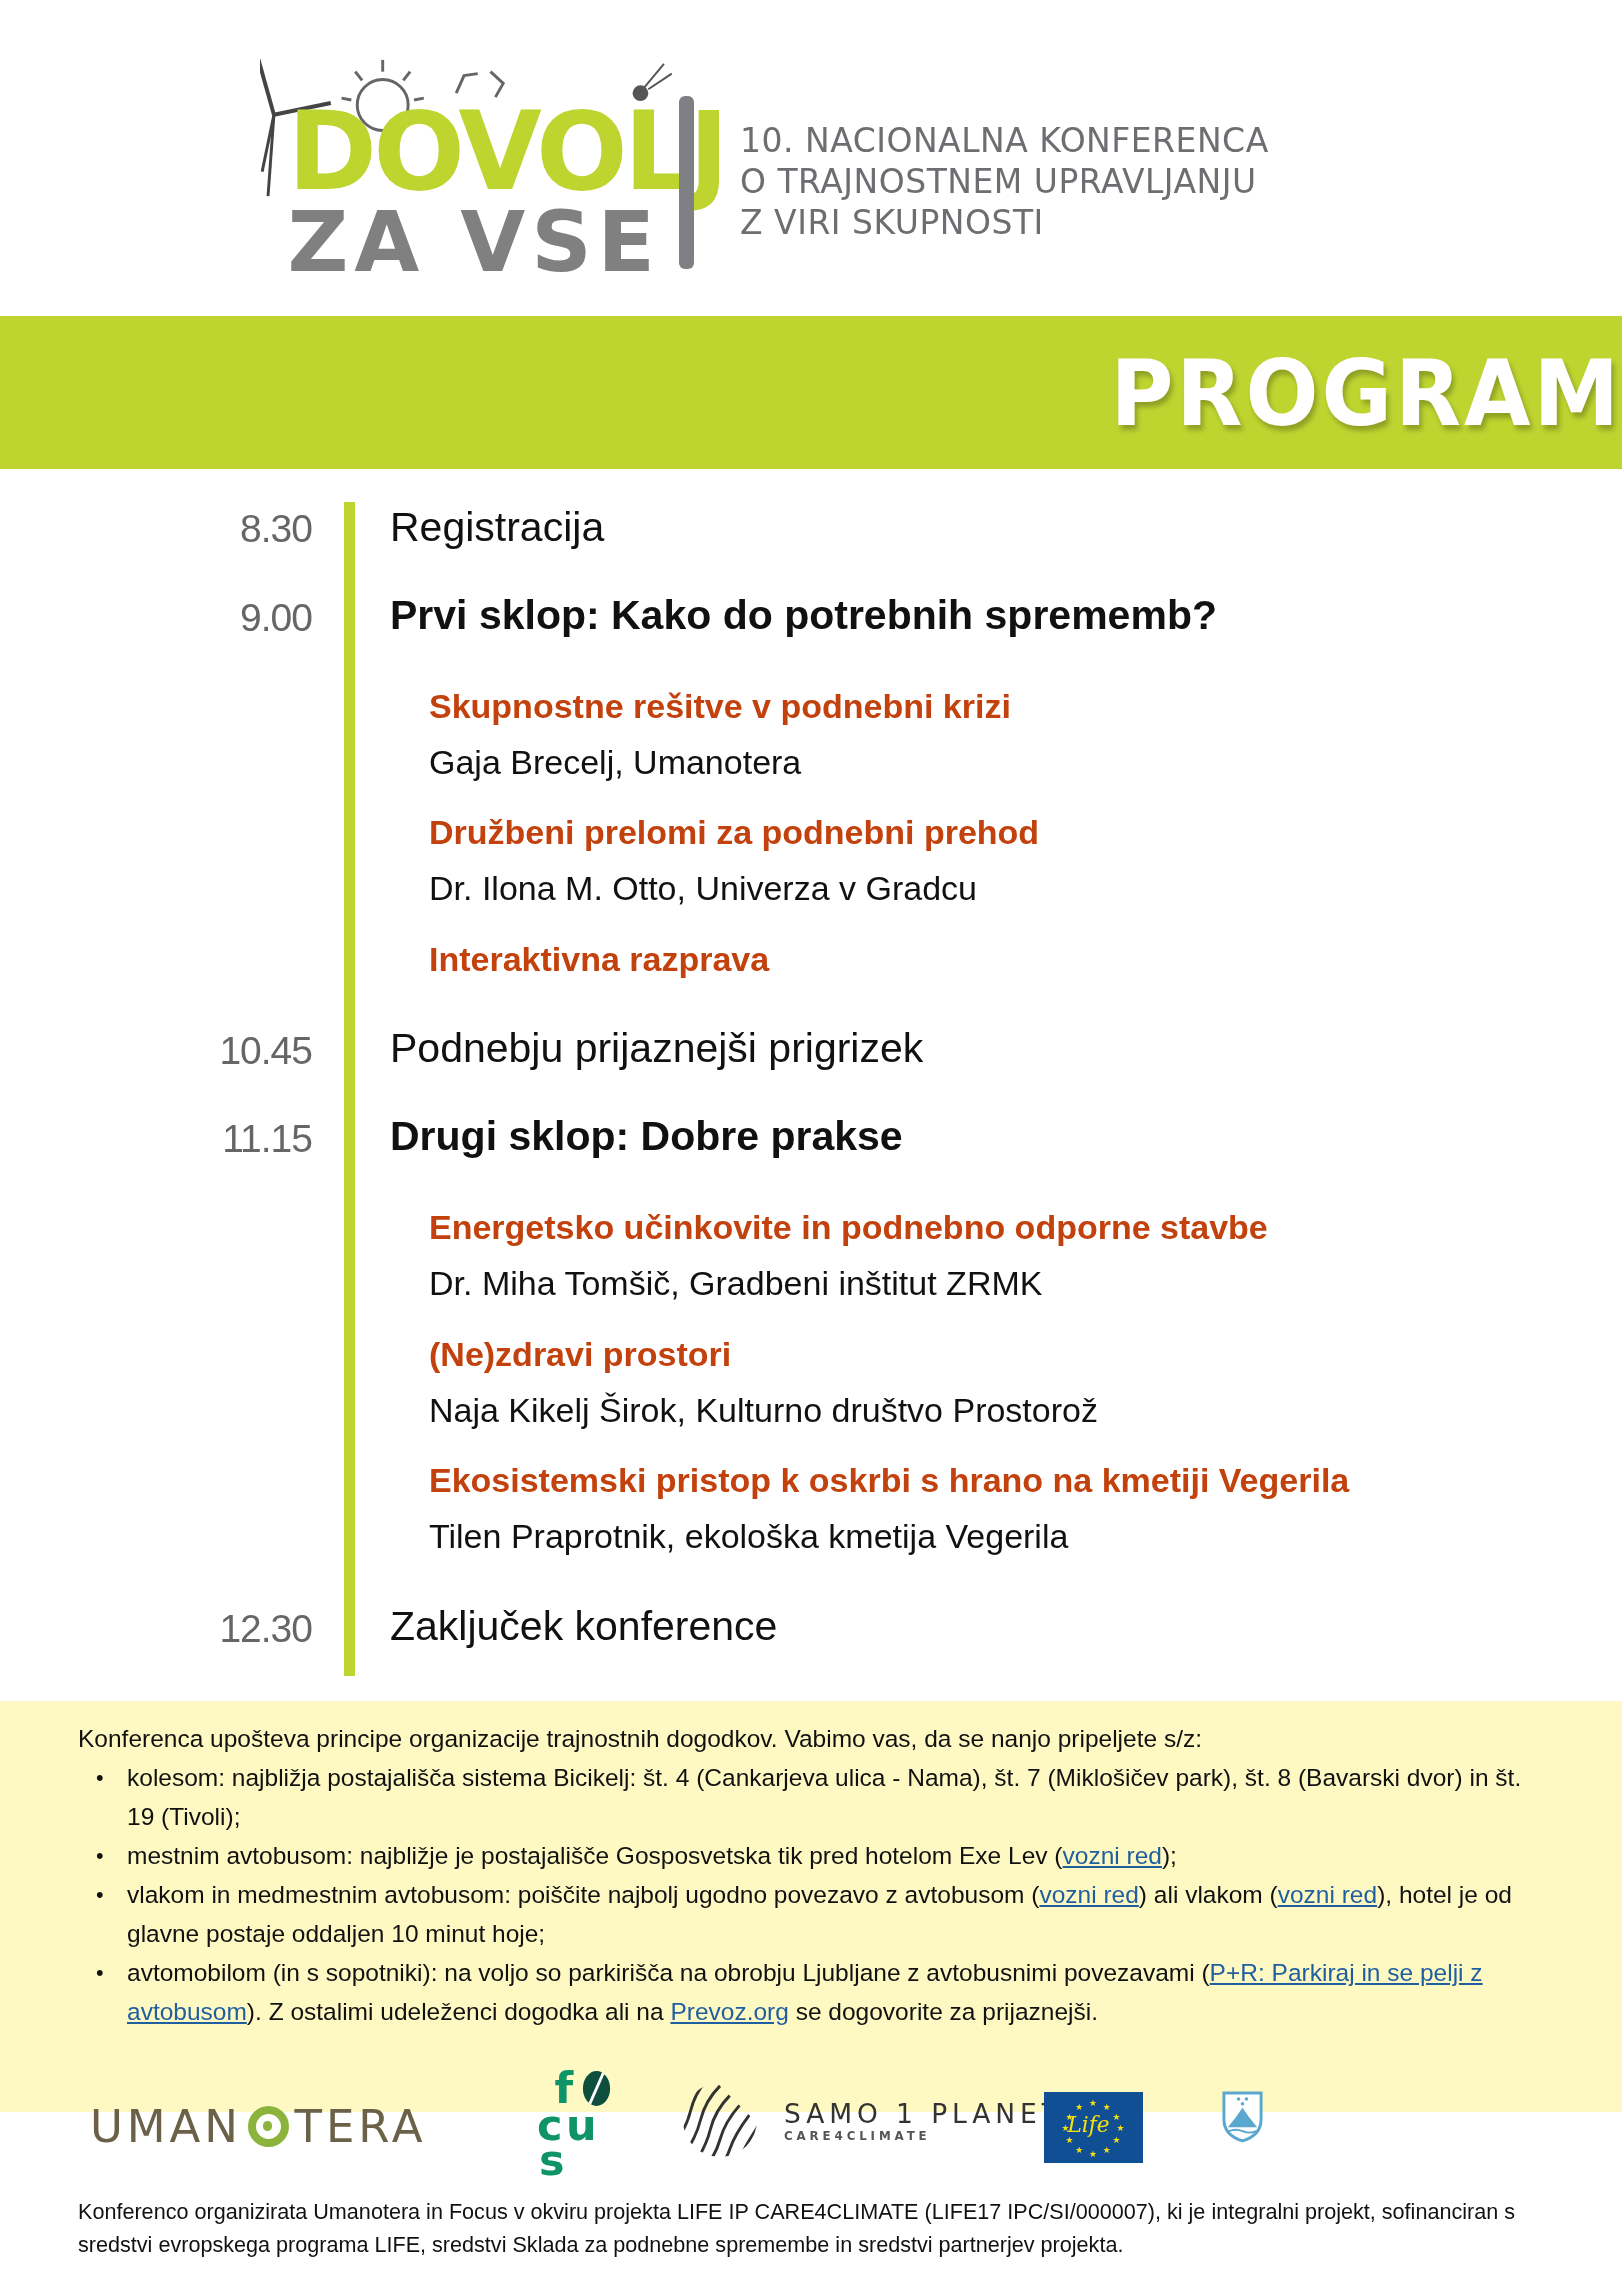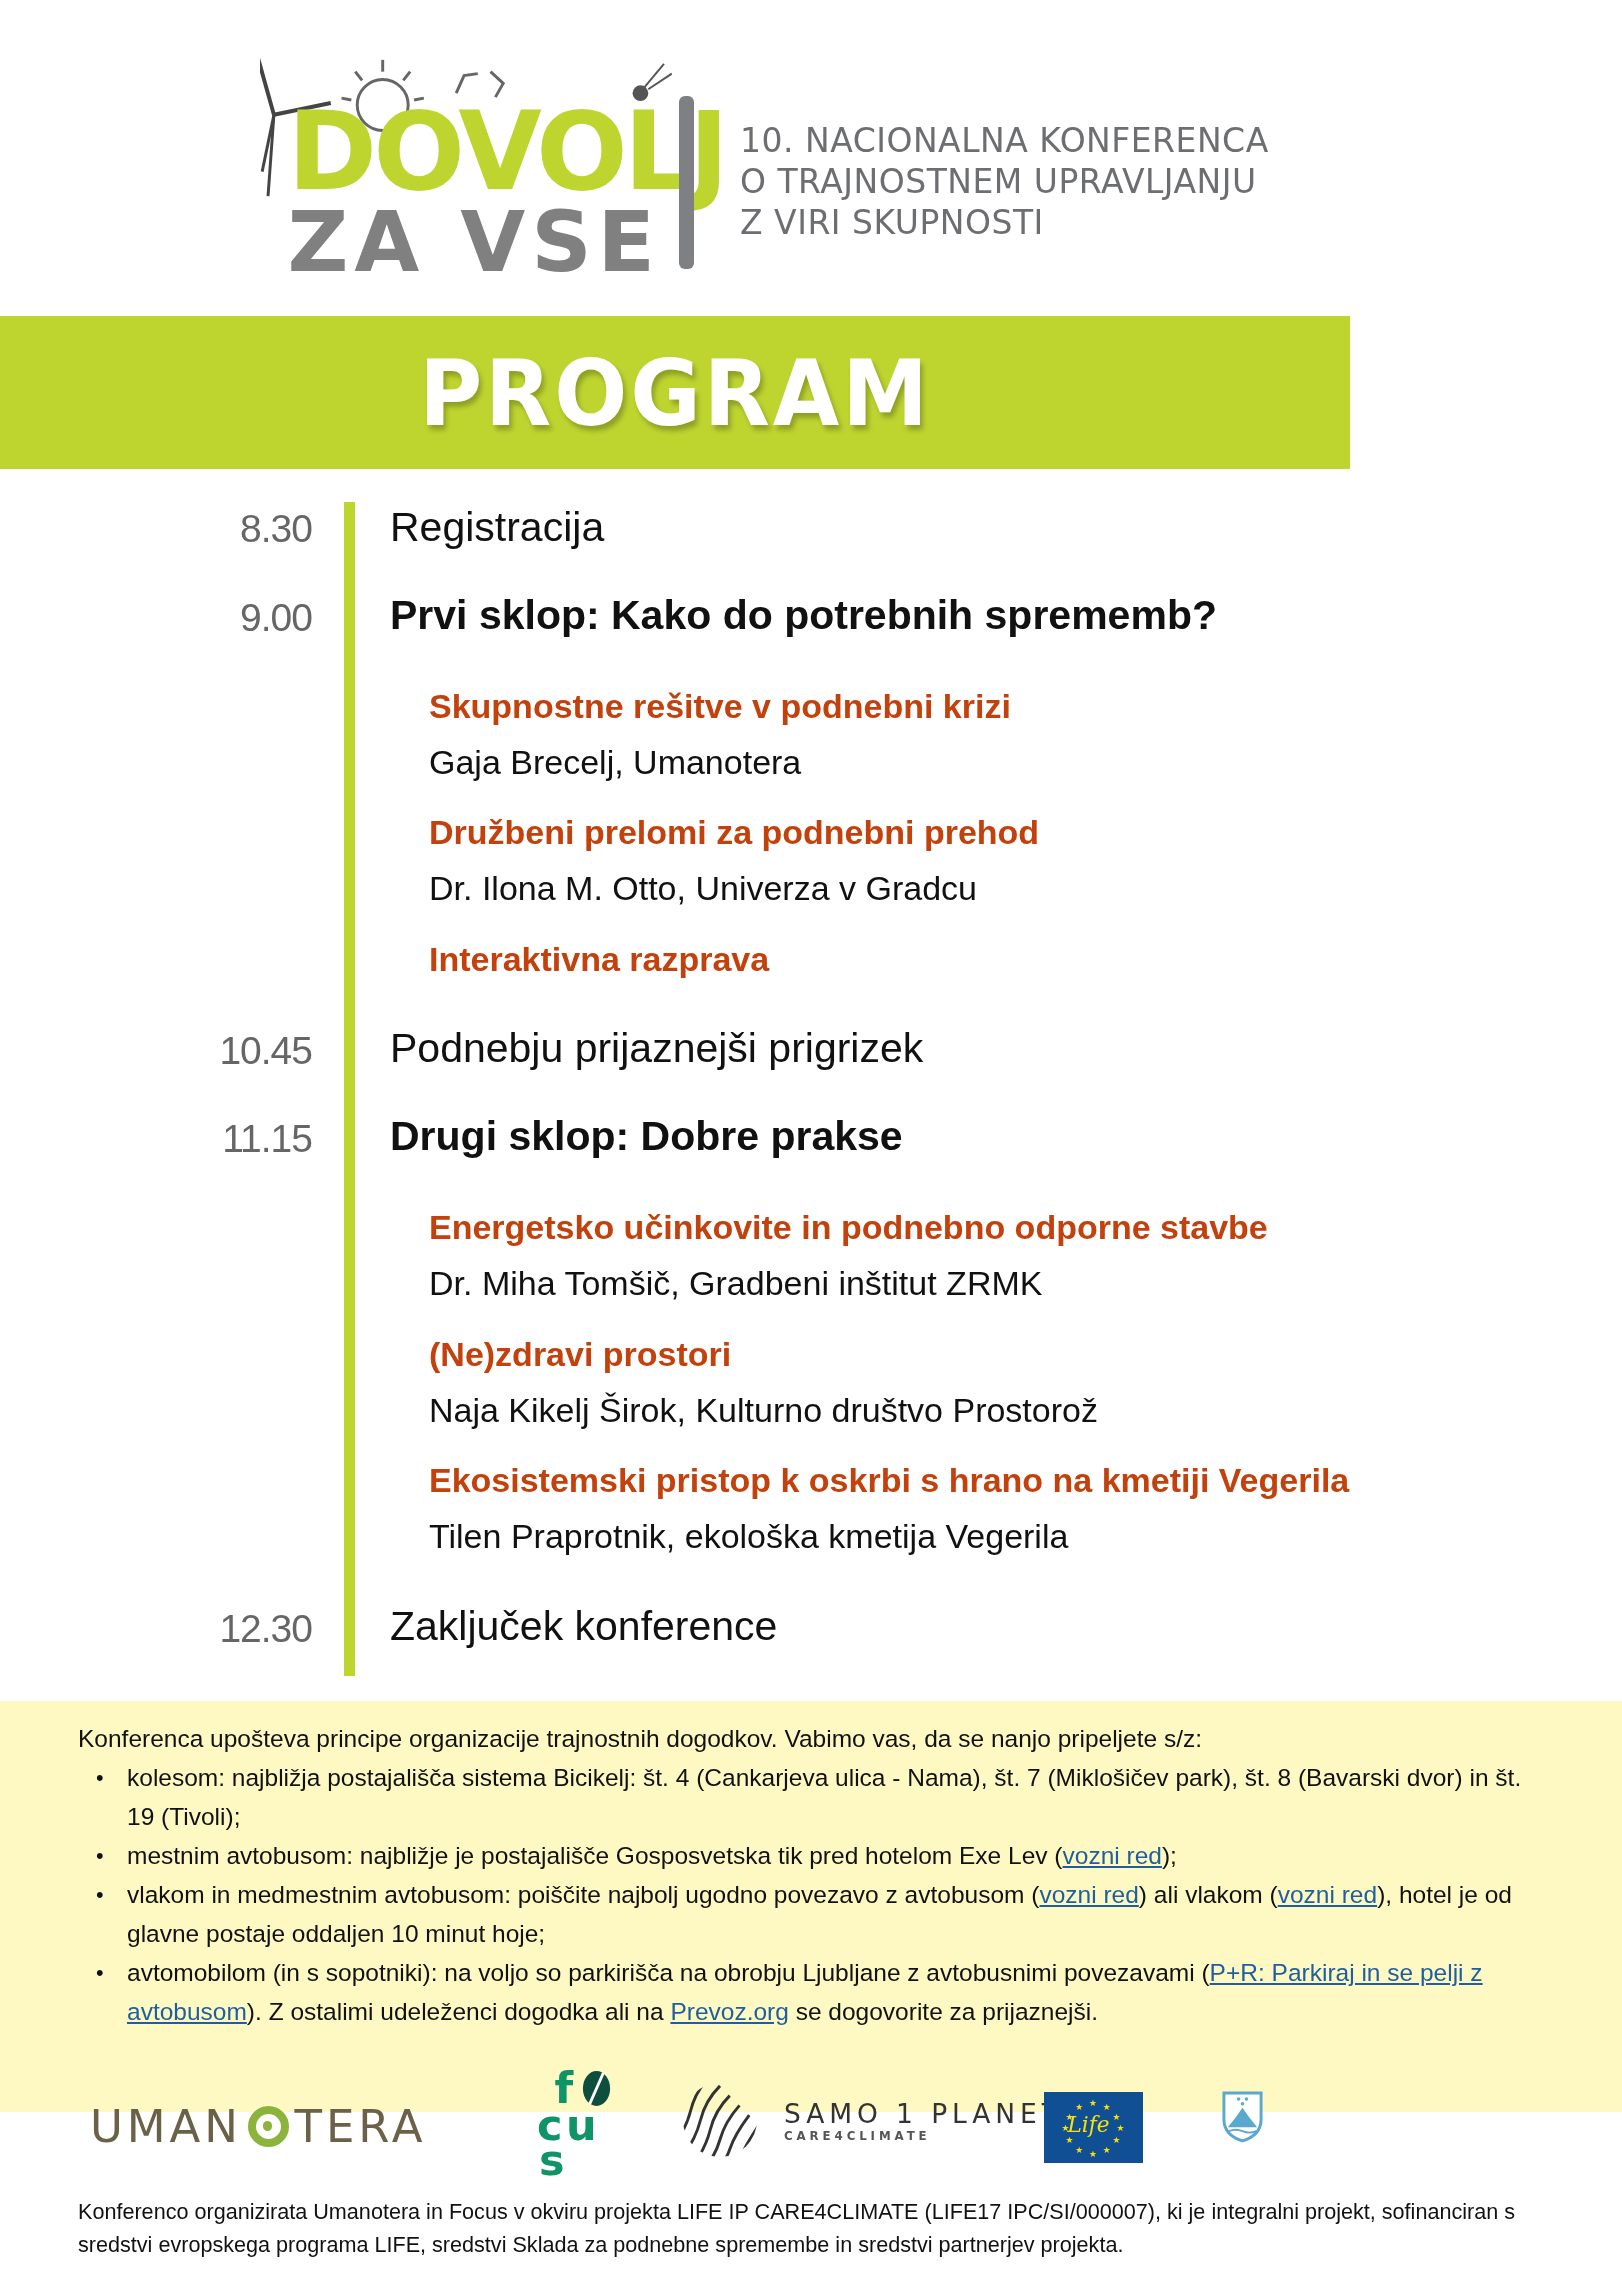--- a/index.html
+++ b/index.html
@@ -31,23 +31,23 @@
     }
     .subtitle {
       position: absolute; left: 740px; top: 120px;
       font-family: "DejaVu Sans", sans-serif; font-size: 33px; line-height: 41px;
       color: #6d6e71; letter-spacing: 0.5px;
     }
     .subtitle div { white-space: nowrap; }
 
     
     .banner {
-      position: absolute; left: 0; top: 316px; width: 1350px; height: 153px;
+      position: absolute; left: 0; top: 316px; width: 1622px; height: 153px;
       background: #bed530;
-      display: flex; align-items: center; justify-content: center;
+      display: flex; align-items: center; justify-content: flex-end;
     }
     .banner-title {
       font-family: "DejaVu Sans", sans-serif; font-weight: bold;
       font-size: 86px; color: #ffffff; letter-spacing: 2.9px;
       text-shadow: 2.9px 4.9px 4.9px rgba(0,0,0,0.25);
       transform: scaleY(1.05);
     }
 
     
     .schedule { position: absolute; left: 0; top: 480px; width: 1622px; height: 1206px; }

